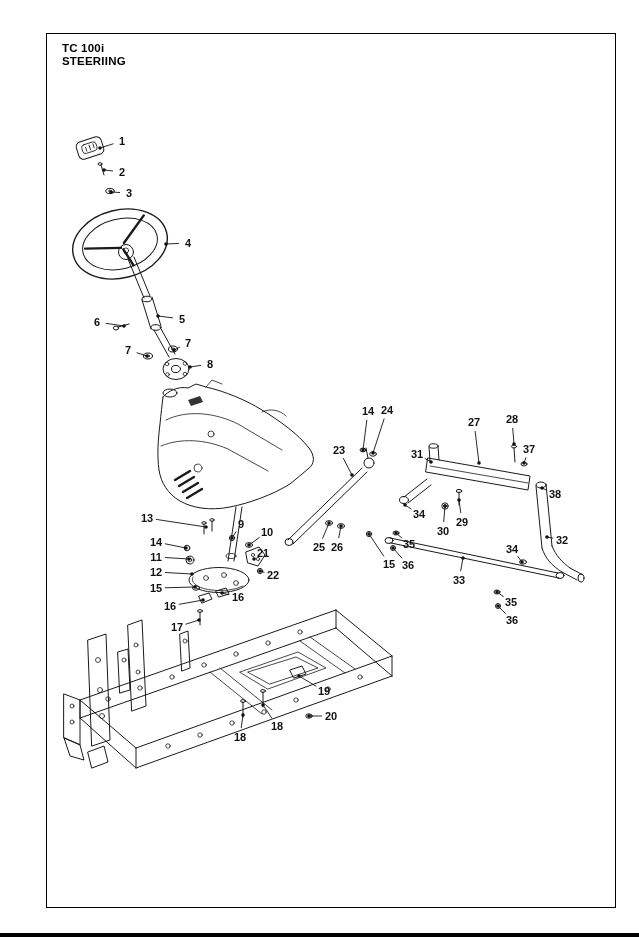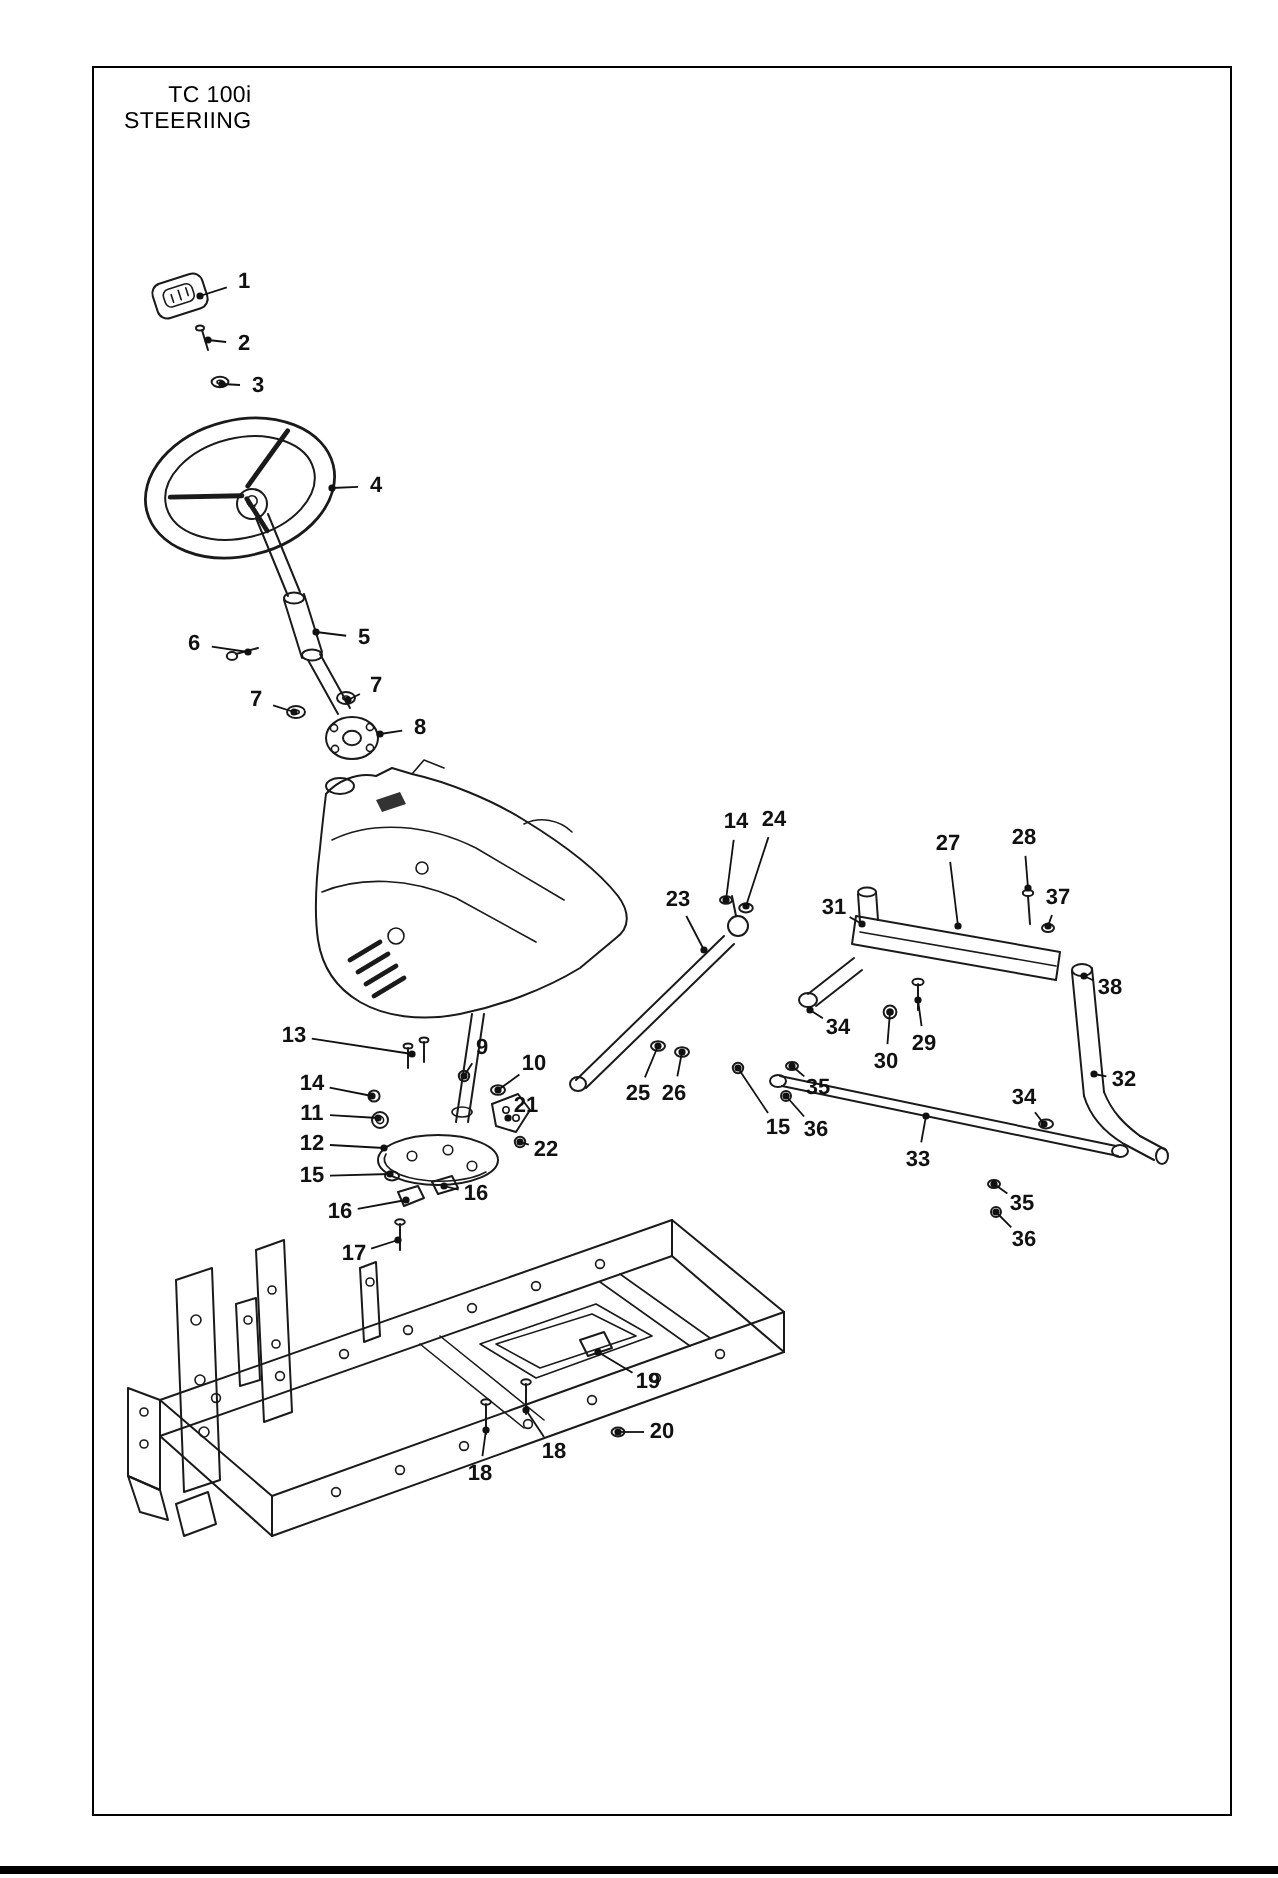--- a/index.html
+++ b/index.html
@@ -1,21 +1,21 @@
 <!DOCTYPE html>
 <html><head>
 <meta charset="utf-8">
 <style>
   html,body{margin:0;padding:0;background:#fff;}
   body{width:639px;height:939px;position:relative;overflow:hidden;
        font-family:"Liberation Sans",sans-serif;color:#000;}
   .frame{position:absolute;left:46px;top:33px;width:570px;height:875px;
          border:1.5px solid #000;box-sizing:border-box;background:#fff;}
-  .title{position:absolute;left:62px;top:42px;font-weight:normal;font-size:11.5px;
-         line-height:13px;letter-spacing:.2px;text-align:right;}
+  .title{position:absolute;left:62px;top:42px;font-weight:bold;font-size:11.5px;
+         line-height:13px;letter-spacing:.2px;}
   .art{position:absolute;left:0;top:0;}
   .bottom-rule{position:absolute;left:0;top:933px;width:639px;height:4px;background:#000;}
   .ln{fill:none;stroke:#1a1a1a;stroke-width:1;stroke-linecap:round;stroke-linejoin:round;}
   .ln-thin{stroke-width:0.8;}
   .thick{stroke-width:2.4;}
   .rim{stroke-width:1.4;}
   .fill-dark{fill:#333;stroke:none;}
   .leader{stroke:#111;stroke-width:0.9;fill:none;}
   .leader-dot{fill:#111;stroke:none;}
   .callout-num{font-family:"Liberation Sans",sans-serif;font-weight:bold;font-size:11px;

